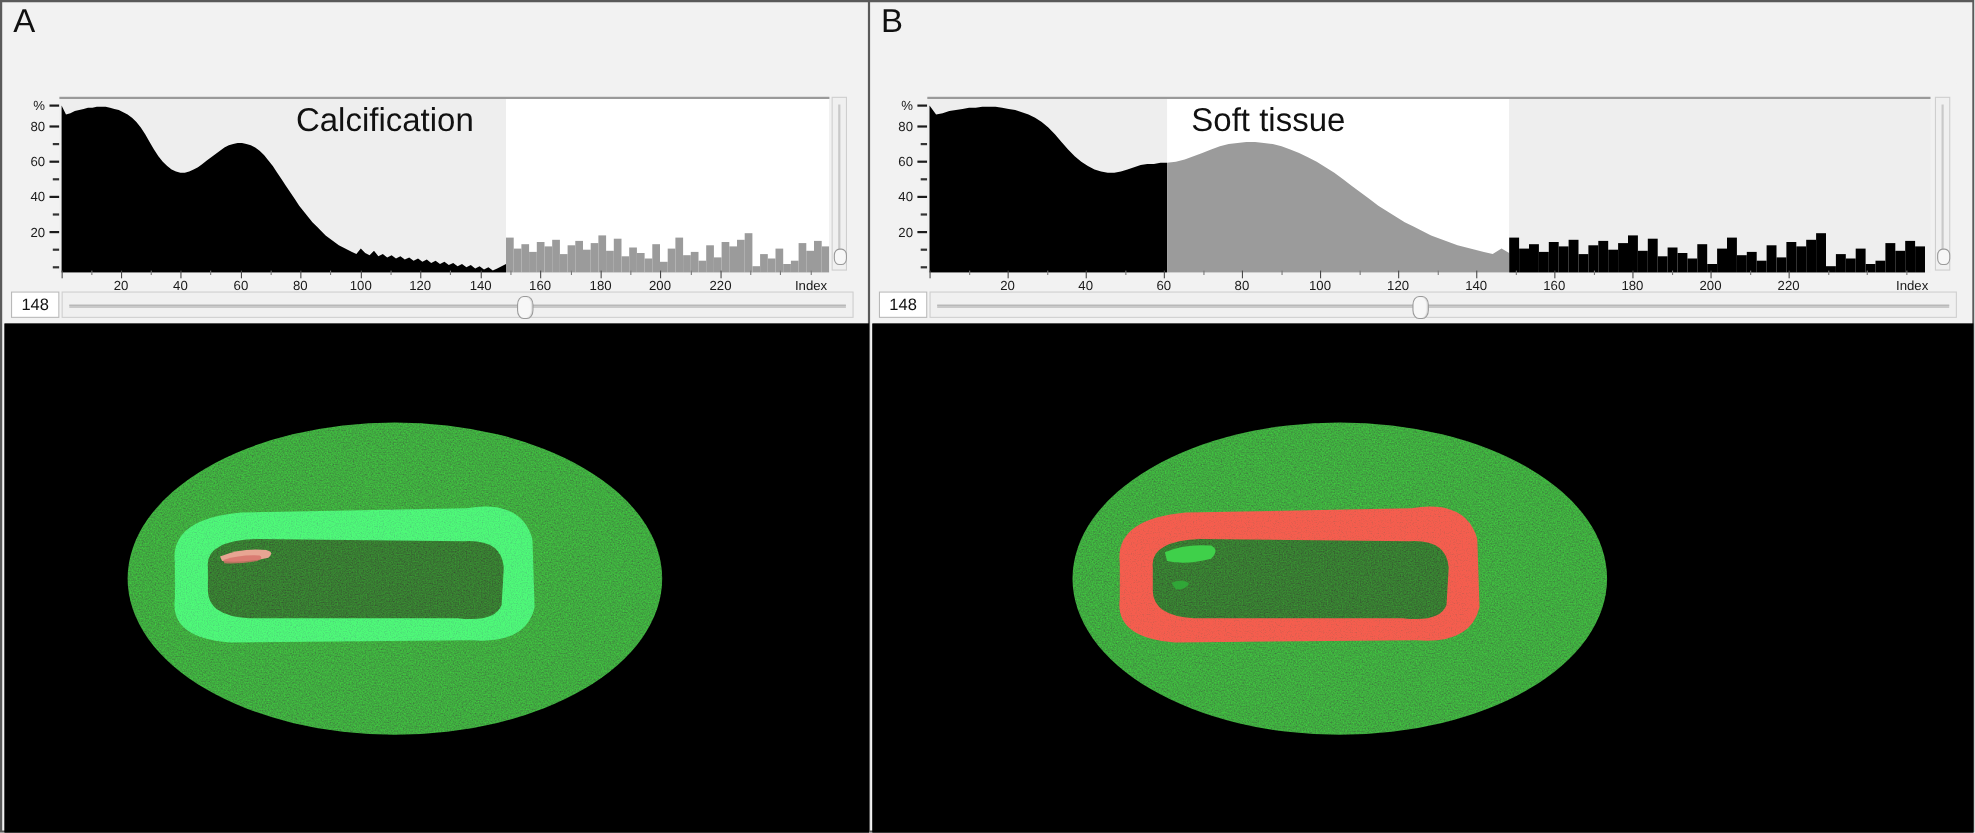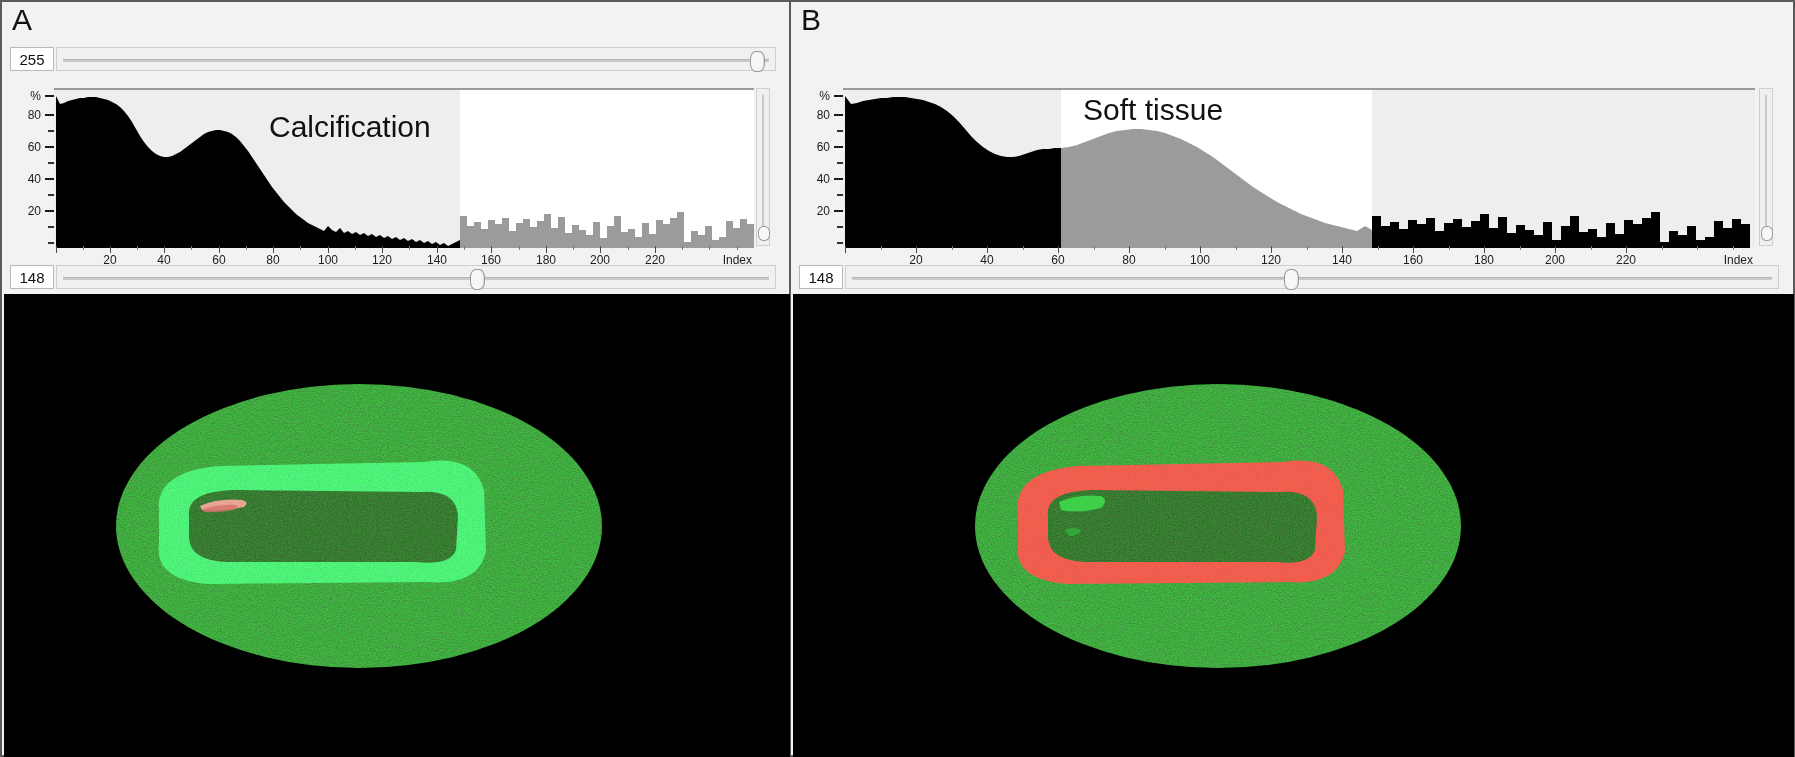--- a/index.html
+++ b/index.html
@@ -41,27 +41,20 @@
   .img-area svg{display:block;}
 </style>
 </head>
 <body>
 
 <div class="root">
 
   <div class="panel a">
     <div class="panel-letter">A</div>
 
-    <div class="slider-row" style="top:44px;left:8px;width:766px;">
-      <div class="slider-val">255</div>
-      <div class="slider-track-wrap">
-        <div class="slider-line"></div>
-        <div class="slider-knob" style="left:96.5%;"></div>
-      </div>
-    </div>
 
     <div class="hist-outer" style="top:74px;left:8px;width:766px;height:186px;">
 
       <div class="yaxis" style="left:0;top:14px;width:44px;height:132px;">
         <div class="ylab" style="top:6px;">%</div>
         <div class="ytick" style="top:6px;"></div>
         <div class="ylab" style="top:25px;">80</div>
         <div class="ytick" style="top:25px;"></div>
         <div class="ytick minor" style="top:41px;"></div>
         <div class="ylab" style="top:57px;">60</div>
@@ -121,21 +114,21 @@
             <rect x="644" y="145" width="7" height="13"></rect>
               <rect x="651" y="136" width="7" height="22"></rect>
             <rect x="658" y="150" width="7" height="8"></rect>
               <rect x="665" y="147" width="7" height="11"></rect>
             <rect x="672" y="131" width="7" height="27"></rect>
               <rect x="679" y="138" width="7" height="20"></rect>
             <rect x="686" y="129" width="7" height="29"></rect>
               <rect x="693" y="134" width="7" height="24"></rect>
           </g>
         </svg>
-        <div class="hist-caption" style="left:215px;top:21px;">Calcification</div>
+        <div class="hist-caption" style="left:215px;top:4px;">Calcification</div>
       </div>
 
       <div class="vscroll" style="right:6px;top:12px;height:158px;">
         <div class="vline"></div>
         <div class="vknob" style="bottom:4px;"></div>
       </div>
 
       <div class="xaxis" style="left:44px;top:170px;width:700px;height:16px;">
         <div class="xtick" style="left:2px;"></div>
         <div class="xtick minor" style="left:29px;"></div>

